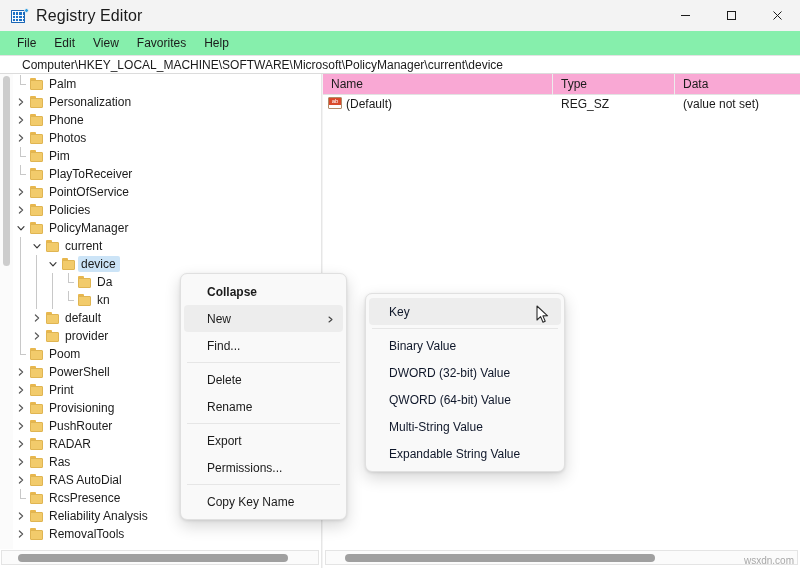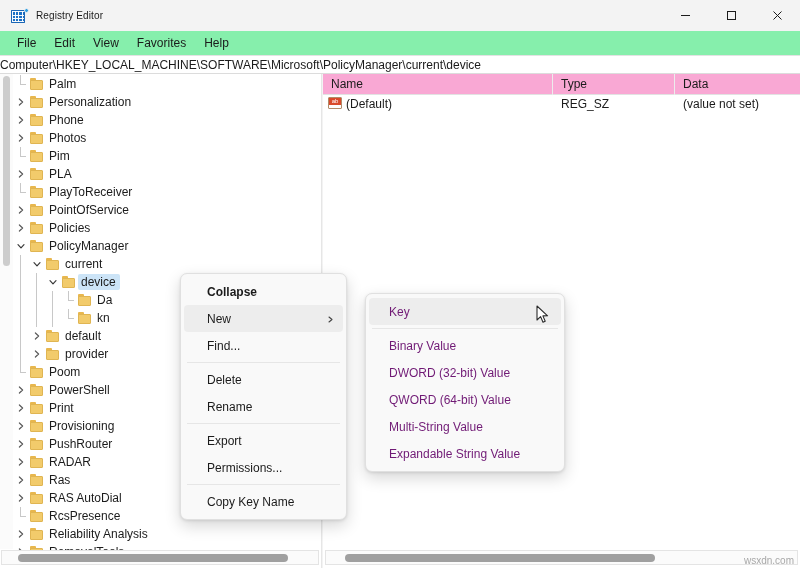--- a/index.html
+++ b/index.html
@@ -41,21 +41,21 @@
       repeating-linear-gradient(90deg, rgba(255,255,255,.95) 0 1px, transparent 1px 3.2px),
       repeating-linear-gradient(0deg, rgba(255,255,255,.95) 0 1px, transparent 1px 3.2px);
   }
   .app-icon .badge {
     position: absolute; right: -2px; top: 0px;
     width: 5px; height: 5px; border-radius: 50%;
     background: #2f9de0;
     border: 1px solid #f3f3f3;
   }
   .title-text {
-    font-size: 10px; color: #1b1b1b;
+    font-size: 16px; color: #1b1b1b;
     letter-spacing: .1px;
   }
   .winbtns {
     position: absolute; right: 0; top: 0;
     height: 31px; display: flex;
   }
   .winbtn {
     width: 46px; height: 31px;
     display: flex; align-items: center; justify-content: center;
     color: #1b1b1b;
@@ -80,21 +80,21 @@
   .addressbar {
     position: absolute; left: 0; top: 55px;
     width: 800px; height: 19px;
     background: #ffffff;
     border-top: 1px solid #e3e3e3;
     border-bottom: 1px solid #dcdcdc;
     display: flex; align-items: center;
   }
   .addr-text {
     font-size: 12px; color: #1b1b1b;
-    padding-left: 0;
+    padding-left: 22px;
     white-space: nowrap;
   }
 
   
   .panes {
     position: absolute; left: 0; top: 74px;
     width: 800px; height: 494px;
     background: #f3f3f3;
   }
   .left-pane {
@@ -292,21 +292,21 @@
     background: #f9f9f9;
     border: 1px solid #e0e0e0;
     border-radius: 7px;
     box-shadow: 0 6px 16px rgba(0,0,0,.16), 0 1px 3px rgba(0,0,0,.10);
     padding: 4px 0;
     z-index: 50;
   }
   .smi {
     height: 27px;
     display: flex; align-items: center;
-    font-size: 12px; color: #701a75;
+    font-size: 12px; color: #0f172a;
     padding-left: 20px;
     margin: 0 3px;
     border-radius: 4px;
   }
   .smi.hl { background: #ededed; }
 
   
   .cursor {
     position: absolute; left: 536px; top: 305px;
     z-index: 90; pointer-events: none;
@@ -416,32 +416,20 @@
           </div>
           <div class="row">
             <span class="elbow"></span>
             <span class="folder">
               <span class="tab"></span>
               <span class="body"></span>
             </span>
             <span class="lbl">Pim</span>
           </div>
           <div class="row">
-            <span class="twisty">
-              <svg width="8" height="8" viewBox="0 0 8 8">
-                <path d="M2.4,1 L5.6,4 L2.4,7" fill="none" stroke="#5a5a5a" stroke-width="1.2" stroke-linecap="round" stroke-linejoin="round"></path>
-              </svg>
-            </span>
-            <span class="folder">
-              <span class="tab"></span>
-              <span class="body"></span>
-            </span>
-            <span class="lbl">PLA</span>
-          </div>
-          <div class="row">
             <span class="elbow"></span>
             <span class="folder">
               <span class="tab"></span>
               <span class="body"></span>
             </span>
             <span class="lbl">PlayToReceiver</span>
           </div>
           <div class="row">
             <span class="twisty">
               <svg width="8" height="8" viewBox="0 0 8 8">

